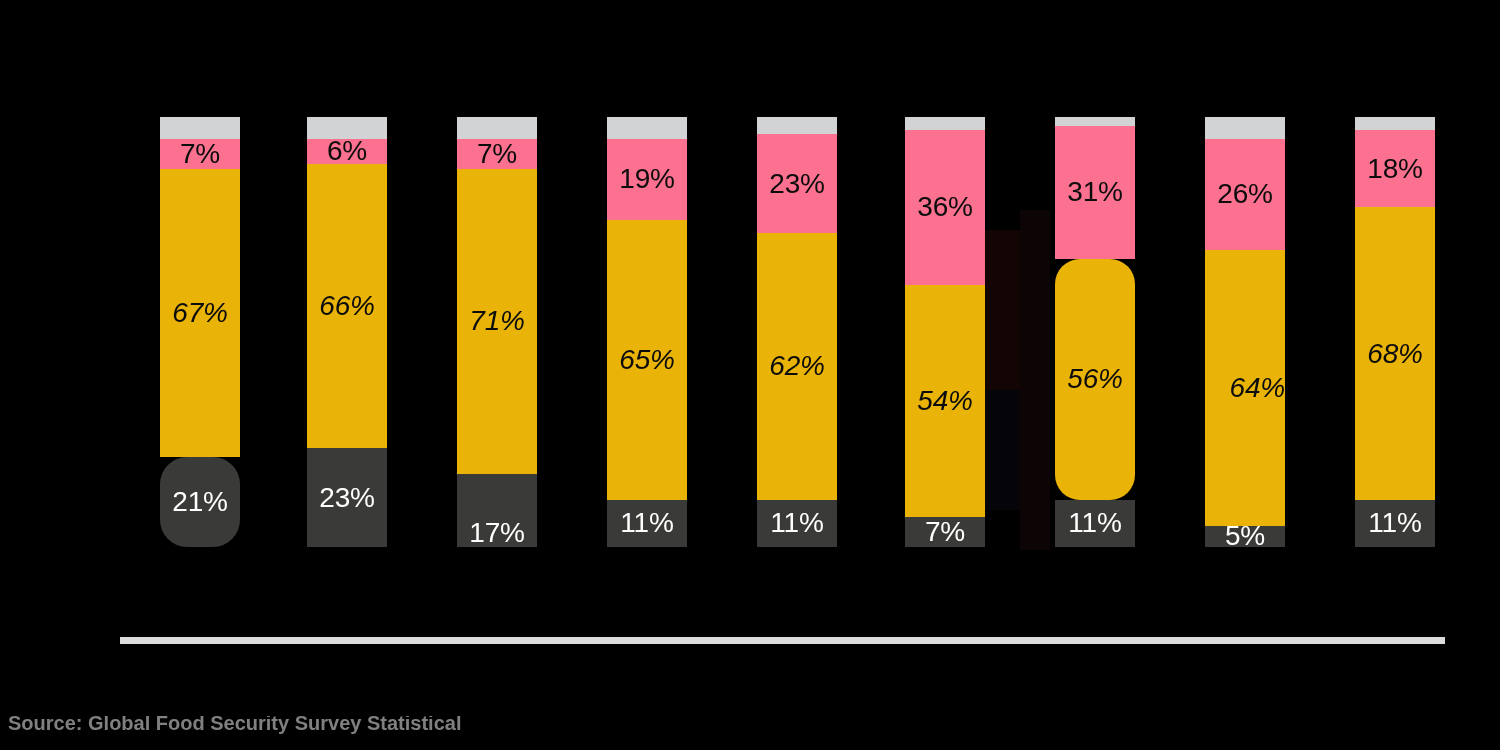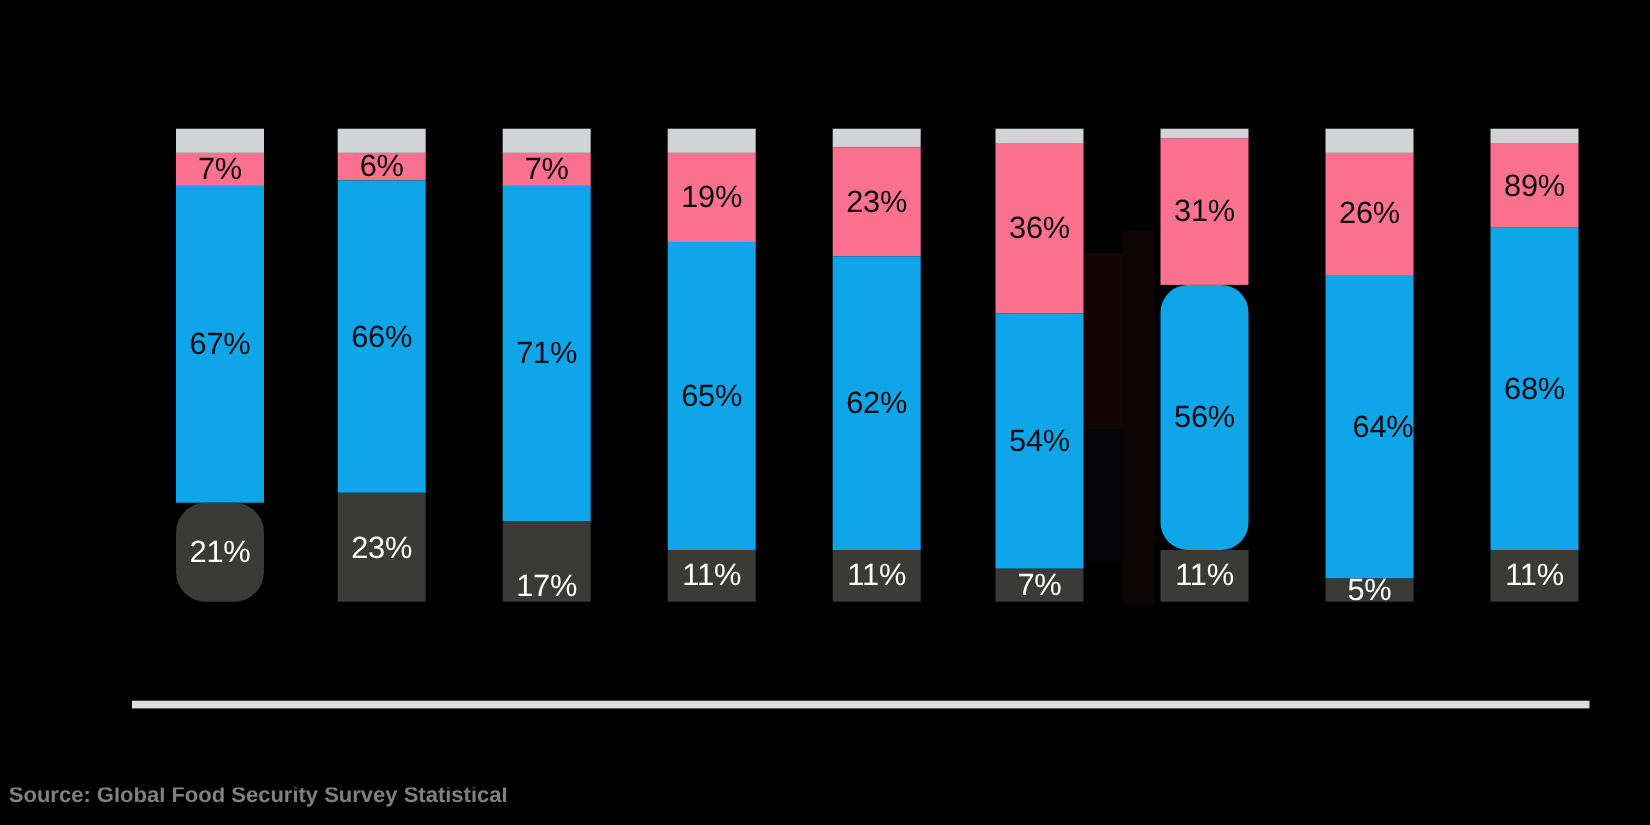--- a/index.html
+++ b/index.html
@@ -66,21 +66,21 @@
   .seg-label {
     font-size: 28px;
     line-height: 1;
     white-space: nowrap;
     letter-spacing: -0.2px;
   }
 
   .seg-top    { background: #d2d3d4; }
   .seg-pink   { background: #fb718f; }
   .seg-pink .seg-label { color: #0c0c0c; }
-  .seg-cyan   { background: #0ea5e9; }
+  .seg-cyan   { background: #eab308; font-style: italic; }
   .seg-cyan .seg-label { color: #0c0c0c; }
   .seg-dark   { background: #3a3a38; }
   .seg-dark .seg-label { color: #ffffff; }
 
   
   #artifact-panel {
     position: absolute;
     left: 985px;
     top: 230px;
     width: 65px;
@@ -254,21 +254,21 @@
       <div class="seg seg-dark" style="height: 5%;">
           <span class="seg-label">5%</span>
         </div>
     </div>
 
     <div class="bar-col" style="left:1355px;">
       <div class="seg seg-top" style="height: 3%;">
           <span class="seg-label"></span>
         </div>
       <div class="seg seg-pink" style="height: 18%;">
-          <span class="seg-label">89%</span>
+          <span class="seg-label">18%</span>
         </div>
       <div class="seg seg-cyan" style="height: 68%;">
           <span class="seg-label">68%</span>
         </div>
       <div class="seg seg-dark" style="height: 11%;">
           <span class="seg-label">11%</span>
         </div>
     </div>
 
     <div id="axis-line"></div>

